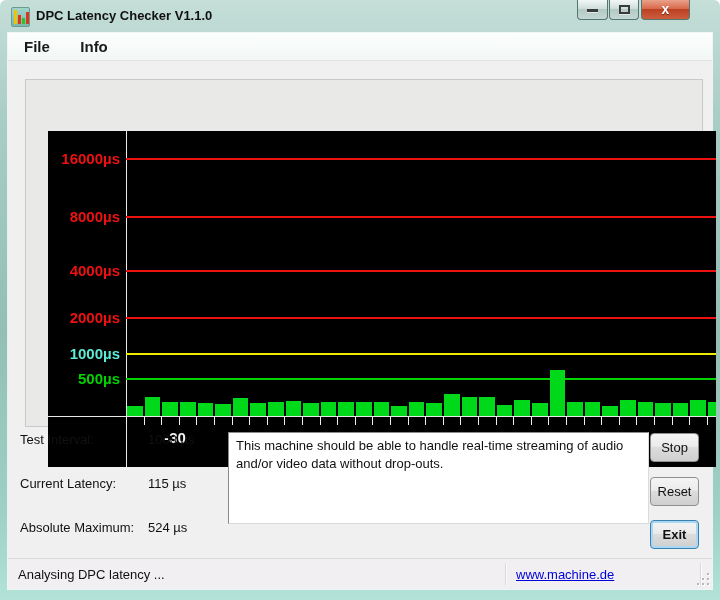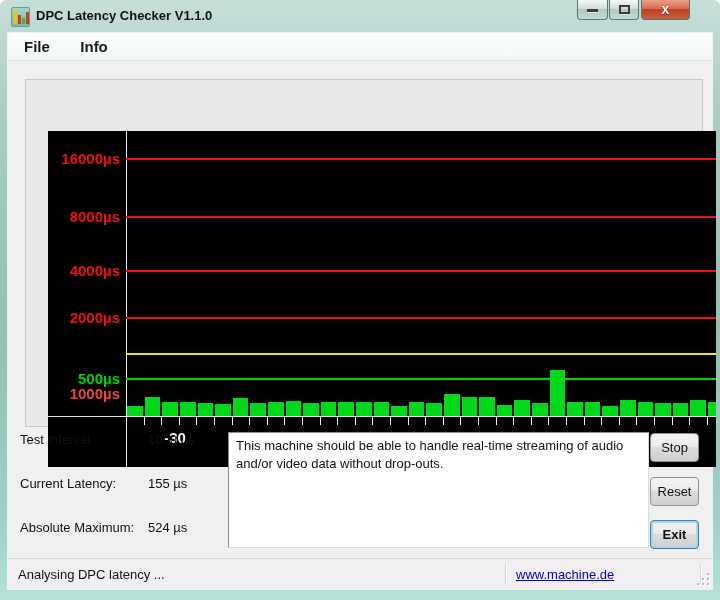--- a/index.html
+++ b/index.html
@@ -46,21 +46,21 @@
     color:#f2f2f2; font-size:15px; font-weight:700; }
   #y-axis-line { position:absolute; left:78px; top:0; width:1px; height:336px; background:#e8e8e8; }
   #x-axis-line { position:absolute; left:0; top:285px; width:668px; height:1px; background:#e8e8e8; }
   #corner { position:absolute; left:0; top:285px; width:78px; height:51px; }
   #corner svg { position:absolute; left:0; top:0; }
   #corner-us { position:absolute; left:22px; top:2px; color:#f2f2f2; font-size:15px; font-weight:700; }
   #corner-s  { position:absolute; left:52px; top:24px; color:#f2f2f2; font-size:15px; font-weight:700; }
   
   .stat-label { position:absolute; left:12px; font-size:13px; color:#111; }
   .stat-value { position:absolute; left:140px; font-size:13px; color:#111; }
-  #message-box { position:absolute; left:220px; top:399px; width:421px; height:116px; background:#fff;
+  #message-box { position:absolute; left:220px; top:399px; width:421px; height:92px; background:#fff;
     border:1px solid; border-color:#898c8f #d9dbdd #d9dbdd #898c8f; padding:4px 7px;
     font-size:13px; line-height:1.4; color:#111; }
   .vbtn { position:absolute; left:642px; width:49px; height:29px; font-size:13px; color:#111;
     font-family:"Liberation Sans", sans-serif;
     background:linear-gradient(180deg,#f4f4f4,#ebebeb 45%,#dcdcdc 50%,#cfcfcf); border:1px solid #8e8f8f;
     border-radius:4px; cursor:pointer; }
   #btn-exit { border:1px solid #3c7fb1; box-shadow:0 0 0 2px #a9d9f2 inset;font-weight:bold; }
   
   #statusbar { position:absolute; left:0; top:525px; width:704px; height:31px; background:#f1eff2;
     border-top:1px solid #dcdadd; }
@@ -111,21 +111,21 @@
         <div id="x-axis-line"></div>
       <div class="gridline" style="top: 27px; background: rgb(238, 17, 17);"></div>
           <div class="ylabel" style="top: 19px; color: rgb(238, 17, 17);">16000µs</div>
           <div class="gridline" style="top: 85px; background: rgb(238, 17, 17);"></div>
           <div class="ylabel" style="top: 77px; color: rgb(238, 17, 17);">8000µs</div>
           <div class="gridline" style="top: 139px; background: rgb(238, 17, 17);"></div>
           <div class="ylabel" style="top: 131px; color: rgb(238, 17, 17);">4000µs</div>
           <div class="gridline" style="top: 186px; background: rgb(238, 17, 17);"></div>
           <div class="ylabel" style="top: 178px; color: rgb(238, 17, 17);">2000µs</div>
           <div class="gridline" style="top: 222px; background: rgb(236, 236, 0);"></div>
-          <div class="ylabel" style="top: 214px; color: #ef4444; margin-top: 40px;">1000µs</div>
+          <div class="ylabel" style="top: 214px; color: #5eead4;">1000µs</div>
           <div class="gridline" style="top: 247px; background: rgb(0, 212, 0);"></div>
           <div class="ylabel" style="top: 239px; color: rgb(0, 212, 0);">500µs</div>
           <div class="tick" style="left: 78px;"></div>
           <div class="bar" title="130 µs" style="left: 79.2px; width: 15.6px; top: 275.12px; height: 9.88px; background: rgb(0, 216, 26);"></div>
           <div class="tick" style="left: 95.6px;"></div>
           <div class="bar" title="245 µs" style="left: 96.8px; width: 15.6px; top: 266.38px; height: 18.62px; background: rgb(0, 216, 26);"></div>
           <div class="tick" style="left: 113.2px;"></div>
           <div class="bar" title="180 µs" style="left: 114.4px; width: 15.6px; top: 271.32px; height: 13.68px; background: rgb(0, 216, 26);"></div>
           <div class="tick" style="left: 130.8px;"></div>
           <div class="bar" title="180 µs" style="left: 132px; width: 15.6px; top: 271.32px; height: 13.68px; background: rgb(0, 216, 26);"></div>
@@ -194,21 +194,21 @@
           <div class="xlabel" style="left: 303px;">-20</div>
           <div class="xlabel" style="left: 396px;">-15</div>
           <div class="xlabel" style="left: 484px;">-10</div>
           <div class="xlabel" style="left: 574px;">-5</div>
         </div>
     </div>
 
     <span class="stat-label" style="top:399px">Test Interval:</span>
     <span class="stat-value" style="top:399px">1000 µs</span>
     <span class="stat-label" style="top:443px">Current Latency:</span>
-    <span class="stat-value" style="top:443px">155 µs</span>
+    <span class="stat-value" style="top:443px">115 µs</span>
     <span class="stat-label" style="top:487px">Absolute Maximum:</span>
     <span class="stat-value" style="top:487px">524 µs</span>
 
     <div id="message-box">This machine should be able to handle real-time streaming of audio and/or video data without drop-outs.</div>
 
     <button class="vbtn" style="top:400px">Stop</button>
     <button class="vbtn" style="top:444px">Reset</button>
     <button class="vbtn" id="btn-exit" style="top:487px">Exit</button>
 
     <div id="statusbar">

